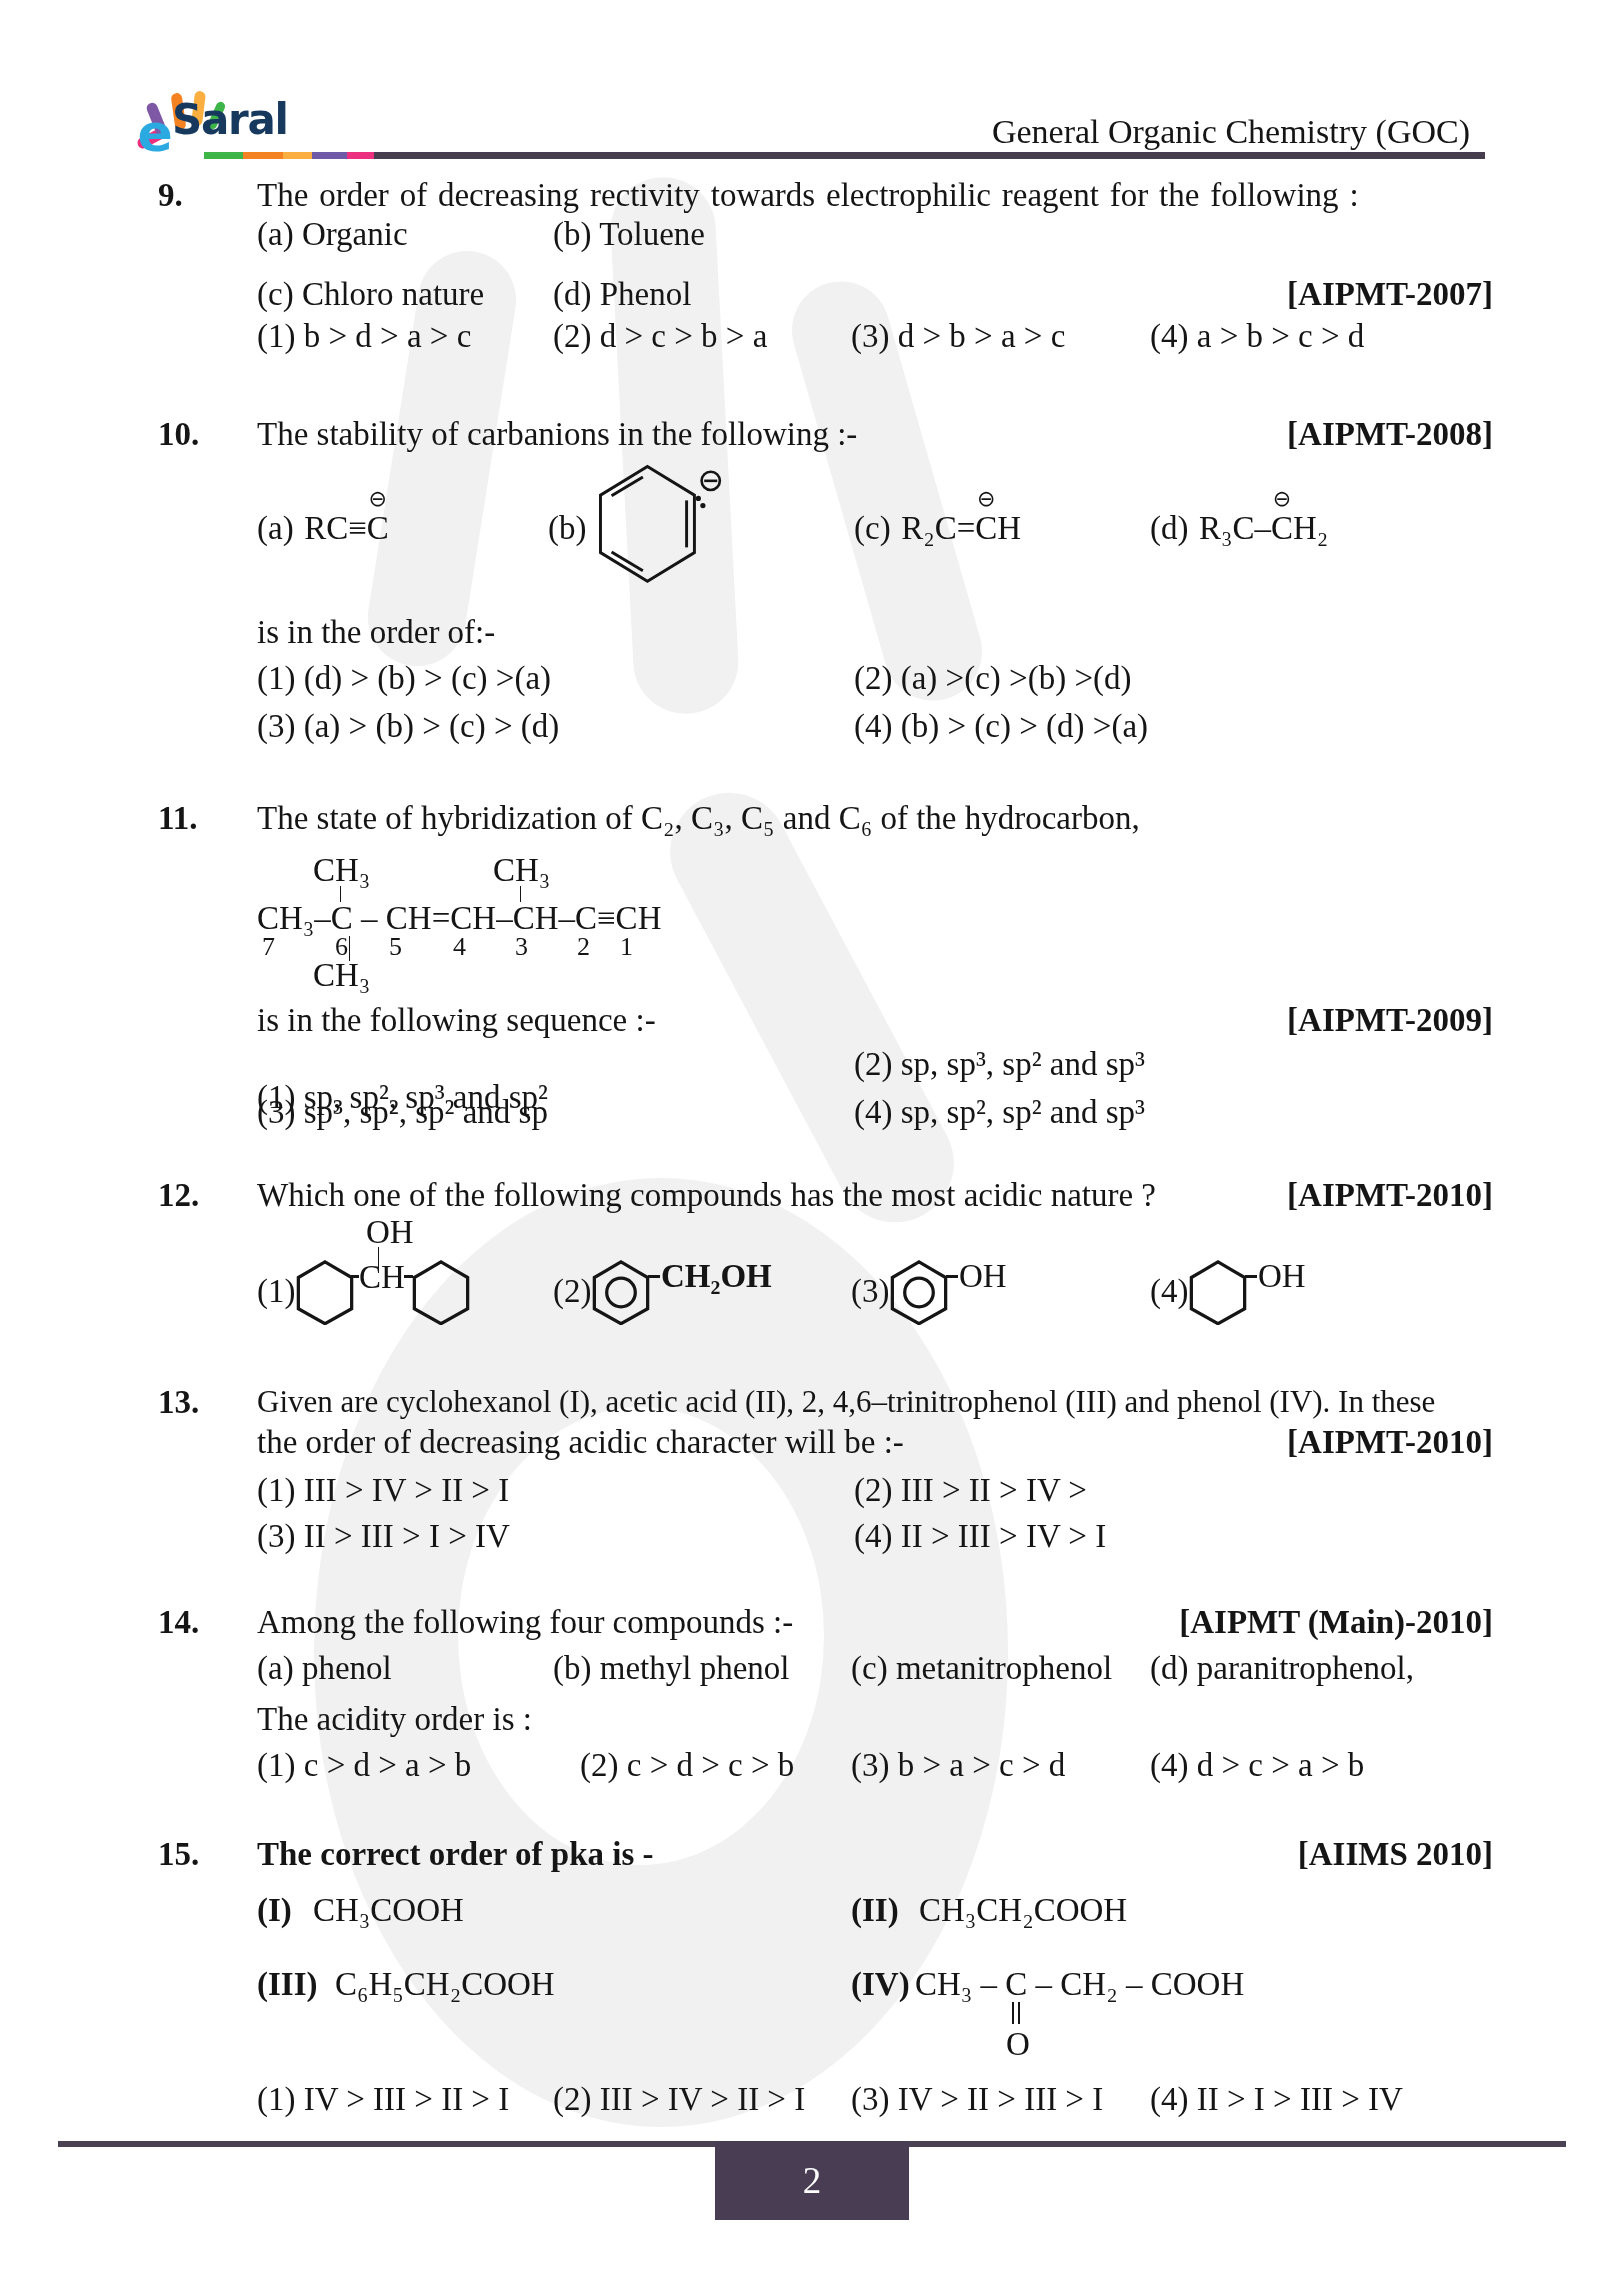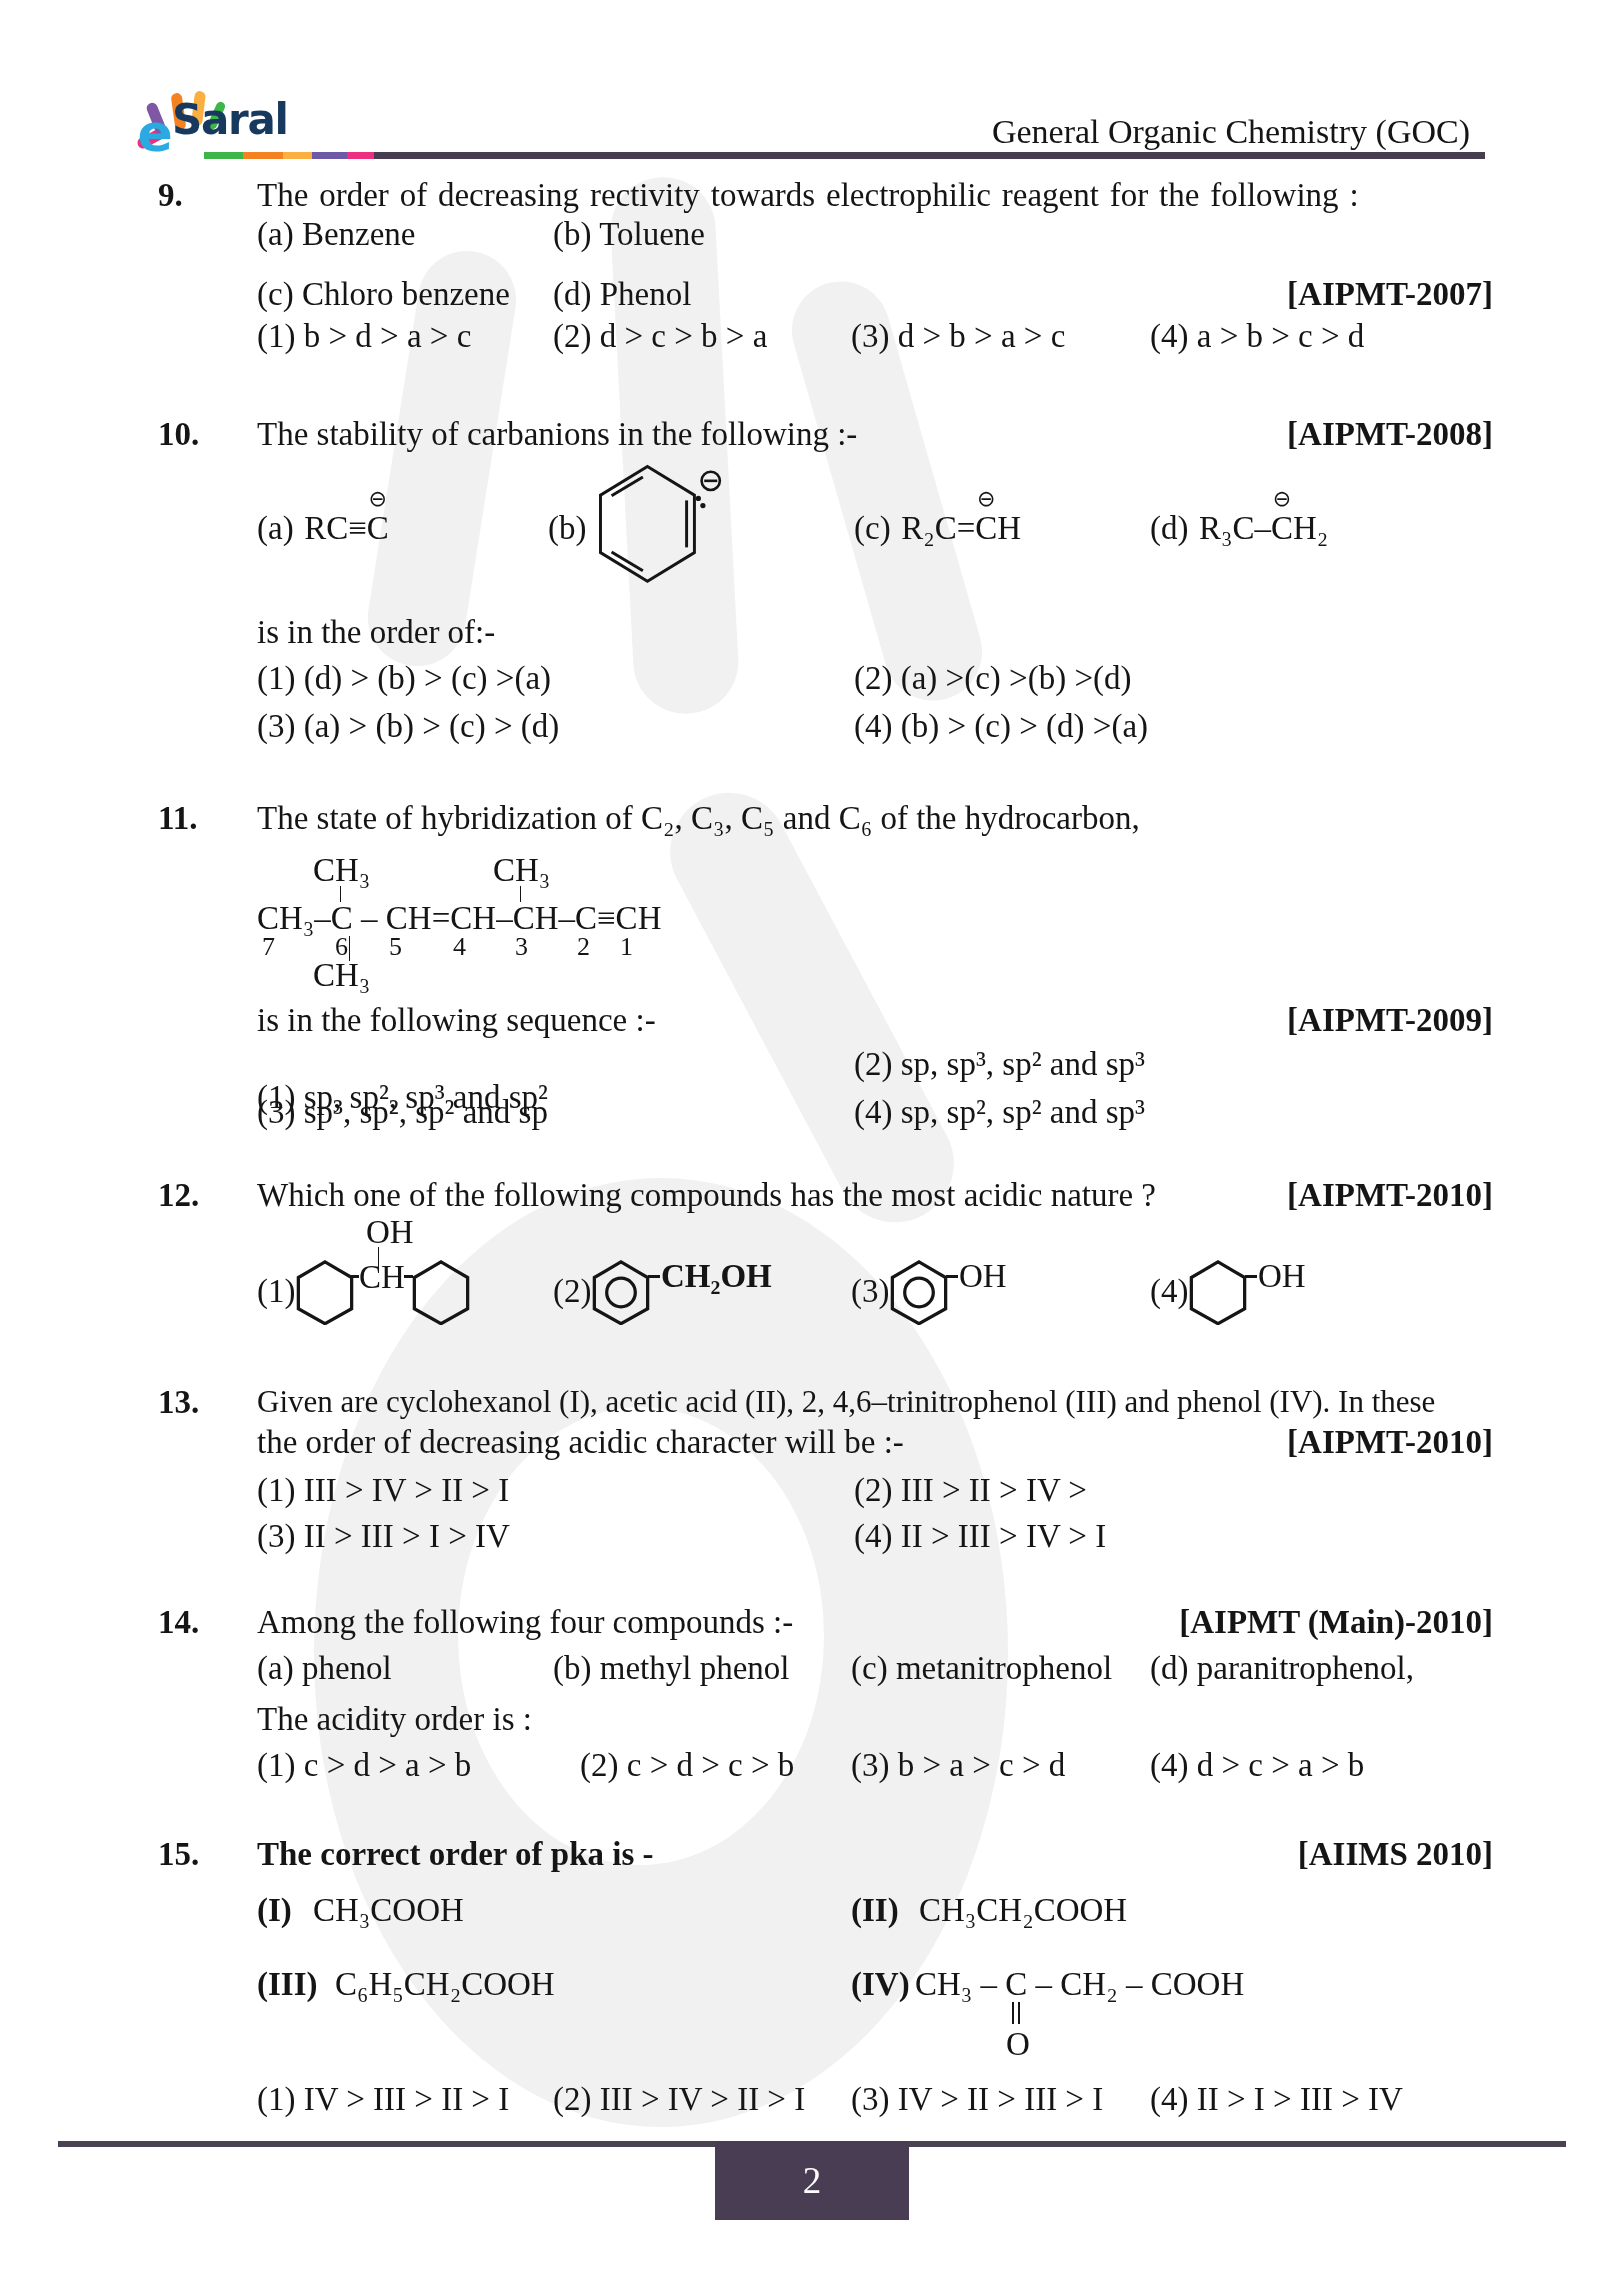--- a/index.html
+++ b/index.html
@@ -64,24 +64,24 @@
     <div class="useg" style="left:204px;width:39px;background:#3eb549;"></div>
     <div class="useg" style="left:243px;width:40px;background:#f58220;"></div>
     <div class="useg" style="left:283px;width:29px;background:#fbaf40;"></div>
     <div class="useg" style="left:312px;width:35px;background:#6d59a5;"></div>
     <div class="useg" style="left:347px;width:27.5px;background:#ec2f7e;"></div>
     <div class="useg" style="left:374px;width:1111px;background:#463e4e;"></div>
 
     <div class="abs t b" style="left:158px;top:177px;">9.</div>
     <div class="abs t" style="left:257px;top:177px;word-spacing:2.6px;">The order of decreasing rectivity towards electrophilic reagent for the following :</div>
 
-    <div class="abs t" style="left:257px;top:216px;">(a) Benzene</div>
+    <div class="abs t" style="left:257px;top:216px;">(a) Organic</div>
     <div class="abs t" style="left:553px;top:216px;">(b) Toluene</div>
 
-    <div class="abs t" style="left:257px;top:276px;">(c) Chloro benzene</div>
+    <div class="abs t" style="left:257px;top:276px;">(c) Chloro nature</div>
     <div class="abs t" style="left:553px;top:276px;">(d) Phenol</div>
     <div class="tag" style="top:276px;">[AIPMT-2007]</div>
 
     <div class="abs t" style="left:257px;top:318px;">(1) b &gt; d &gt; a &gt; c</div>
     <div class="abs t" style="left:553px;top:318px;">(2) d &gt; c &gt; b &gt; a</div>
     <div class="abs t" style="left:851px;top:318px;">(3) d &gt; b &gt; a &gt; c</div>
     <div class="abs t" style="left:1150px;top:318px;">(4) a &gt; b &gt; c &gt; d</div>
 
     <div class="abs t b" style="left:158px;top:416px;">10.</div>
     <div class="abs t" style="left:257px;top:416px;">The stability of carbanions in the following :-</div>

